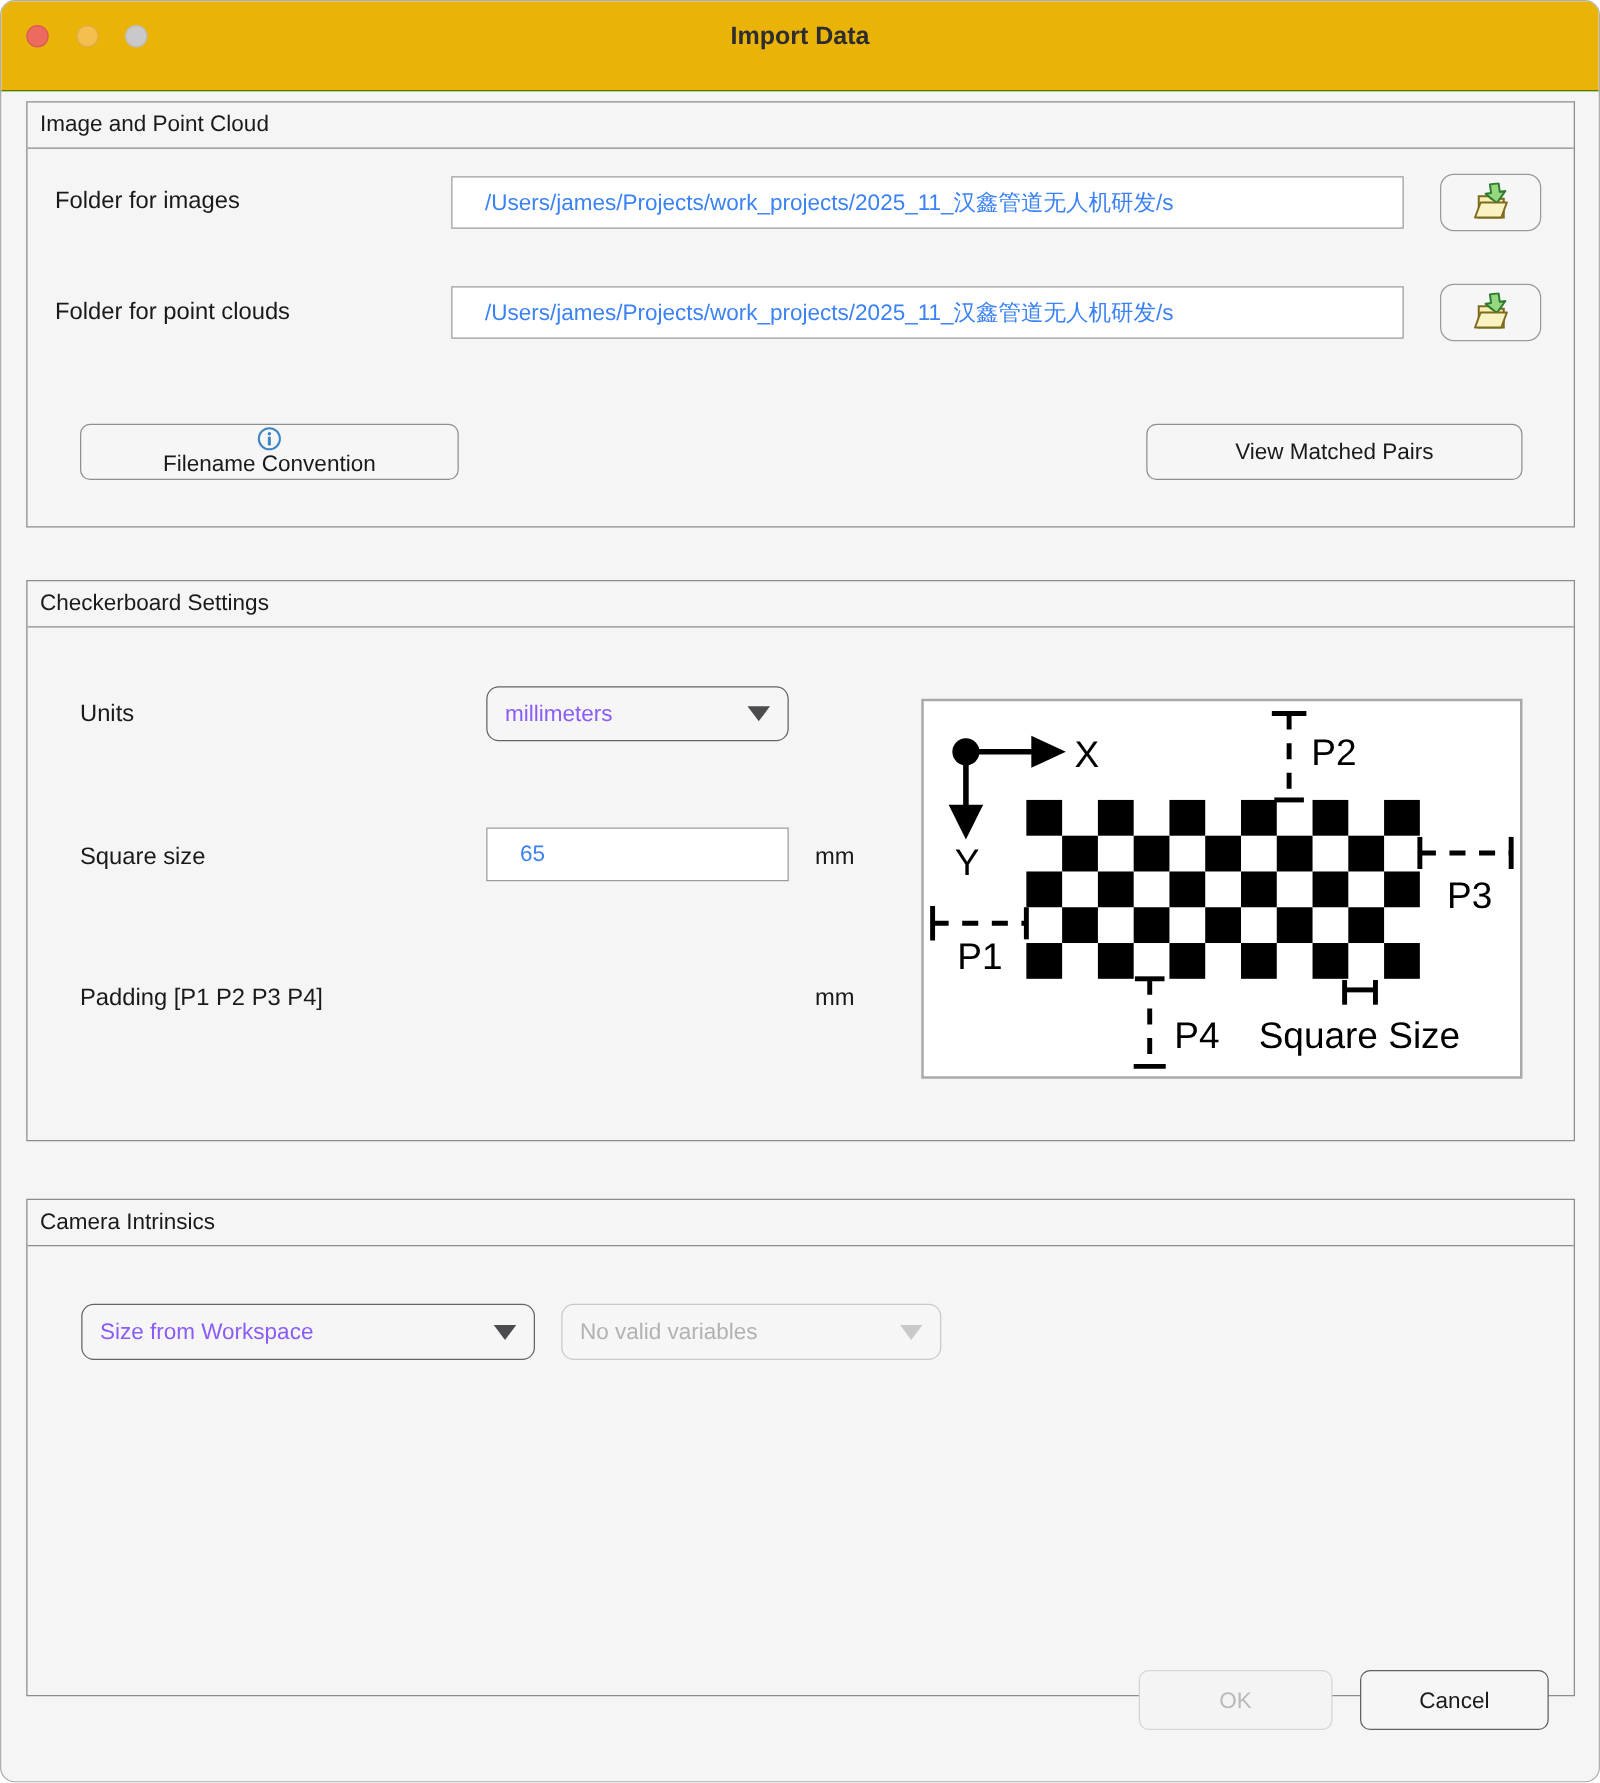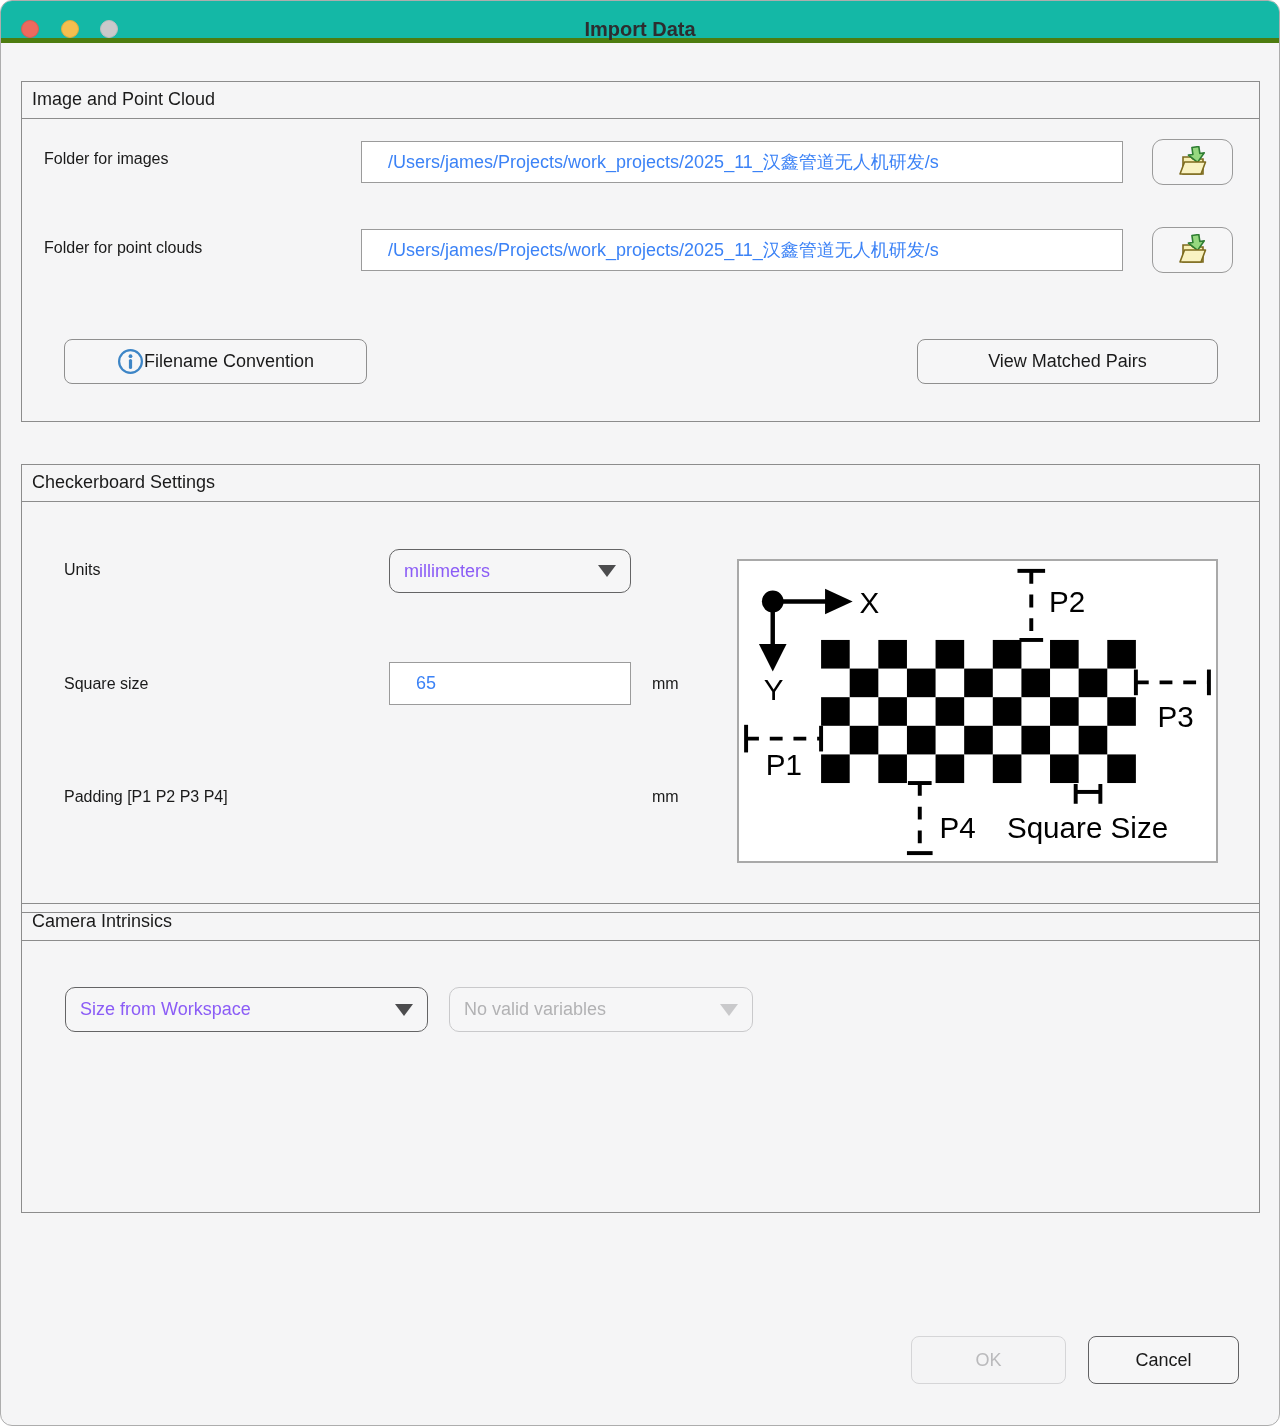--- a/index.html
+++ b/index.html
@@ -2,53 +2,53 @@
 <html><head>
 <meta charset="utf-8">
 <style>
   html,body { margin:0; padding:0; background:#ffffff; font-family:"Liberation Sans",sans-serif; }
   .window {
     position:relative; width:1280px; height:1426px; box-sizing:border-box;
     background:#f5f5f6; border:1px solid #adadad; border-radius:12px; overflow:hidden;
   }
   
   .titlebar {
-    position:absolute; left:0; top:0; width:100%; height:42px;
-    background:#14b8a6; border-bottom:5px solid #4d7c0f; box-sizing:border-box;
+    position:absolute; left:0; top:0; width:100%; height:72px;
+    background:#eab308; border-bottom:1px solid #4d7c0f; box-sizing:border-box;
   }
   .titlebar .title {
     position:absolute; left:0; top:0; width:100%; height:56px; line-height:56px;
     text-align:center; font-size:20px; font-weight:bold; color:#2d2d2f;
   }
   .tl { position:absolute; top:19px; width:18px; height:18px; border-radius:50%; box-sizing:border-box; }
   .tl.red    { left:20px;  background:#ed6a5e; border:1px solid #d95d52; }
   .tl.yellow { left:60px;  background:#f4bf4f; border:1px solid #e0ac3e; }
   .tl.gray   { left:99px;  background:#c9c9cb; border:1px solid #bcbcbe; }
   
   .group {
     position:absolute; left:20px; width:1239px; box-sizing:border-box;
     border:1.5px solid #8c8c8c;
   }
   .group-header {
     height:36px; line-height:34px; padding-left:10px;
     border-bottom:1.5px solid #8c8c8c; font-size:18px; color:#1a1a1a;
   }
   .g1 { top:80px;  height:341px; }
   .g2 { top:463px; height:449px; }
-  .g3 { top:902px; height:310px; }
-  .lbl { position:absolute; font-size:16px; color:#1a1a1a; white-space:nowrap; }
+  .g3 { top:958px; height:398px; }
+  .lbl { position:absolute; font-size:19px; color:#1a1a1a; white-space:nowrap; }
   .field {
     position:absolute; box-sizing:border-box; background:#ffffff;
     border:1.5px solid #9b9b9b; font-size:18px; color:#3b82f6; padding:0 26px;
     font-family:"Liberation Sans",sans-serif; outline:none;
   }
   .btn {
     position:absolute; box-sizing:border-box; display:flex; align-items:center; justify-content:center;
     background:#f6f6f7; border:1.5px solid #8f8f8f; border-radius:8px;
-    font-size:18px; color:#1a1a1a; cursor:pointer; gap:0;
+    font-size:18px; color:#1a1a1a; cursor:pointer; gap:0;flex-direction:column;
   }
   .browse-btn { border-radius:11px; border-color:#9a9a9a; }
   .dropdown {
     position:absolute; box-sizing:border-box; display:flex; align-items:center;
     background:#f6f6f7; border:1.5px solid #646465; border-radius:10px;
     font-size:18px; color:#8b5cf6; padding:0 14px; justify-content:space-between; cursor:pointer;
   }
   .caret {
     width:0; height:0; border-left:9px solid transparent; border-right:9px solid transparent;
     border-top:12px solid #4c4c4e; margin-left:10px;

